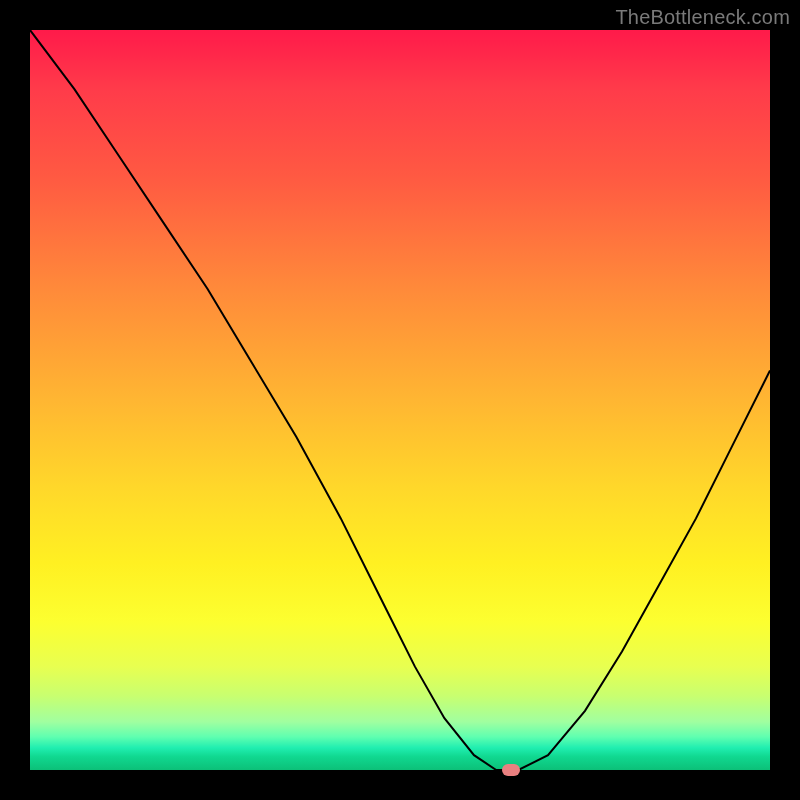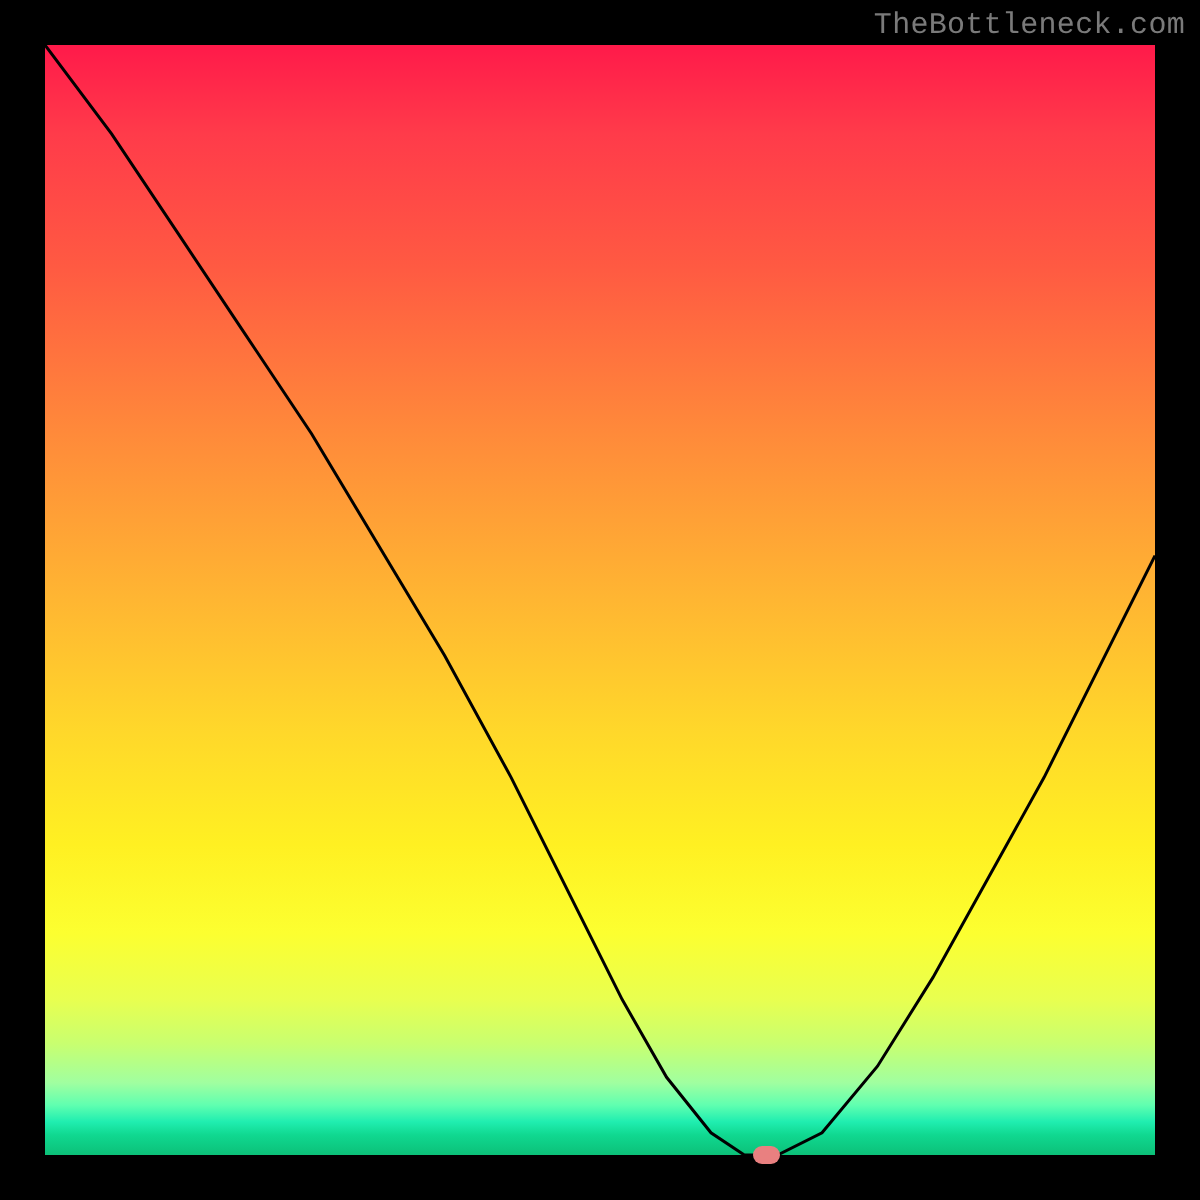--- a/index.html
+++ b/index.html
@@ -58,21 +58,20 @@
     height: 100%;
   }
   .attribution {
     position: absolute;
     top: 6px;
     right: 10px;
     color: #7a7a7a;
     font-size: 20px;
     font-weight: 500;
     letter-spacing: 0.2px;
-    font-family: Liberation Mono, monospace;
   }
 </style>
 </head>
 <body>
 
 <div class="plot-area">
   <div class="gradient-bg"></div>
   <svg class="curve-svg" viewBox="0 0 740 740" preserveAspectRatio="none">
     <path id="curve-path" d="M0.0 0.0 L44.4 59.2 L88.8 125.8 L133.2 192.4 L177.6 259.0 L222.0 333.0 L266.4 407.0 L310.8 488.4 L355.2 577.2 L384.8 636.4 L414.4 688.2 L444.0 725.2 L466.2 740.0 L488.4 740.0 L518.0 725.2 L555.0 680.8 L592.0 621.6 L629.0 555.0 L666.0 488.4 L703.0 414.4 L740.0 340.4" fill="none" stroke="#000" stroke-width="2"></path>
   </svg>

